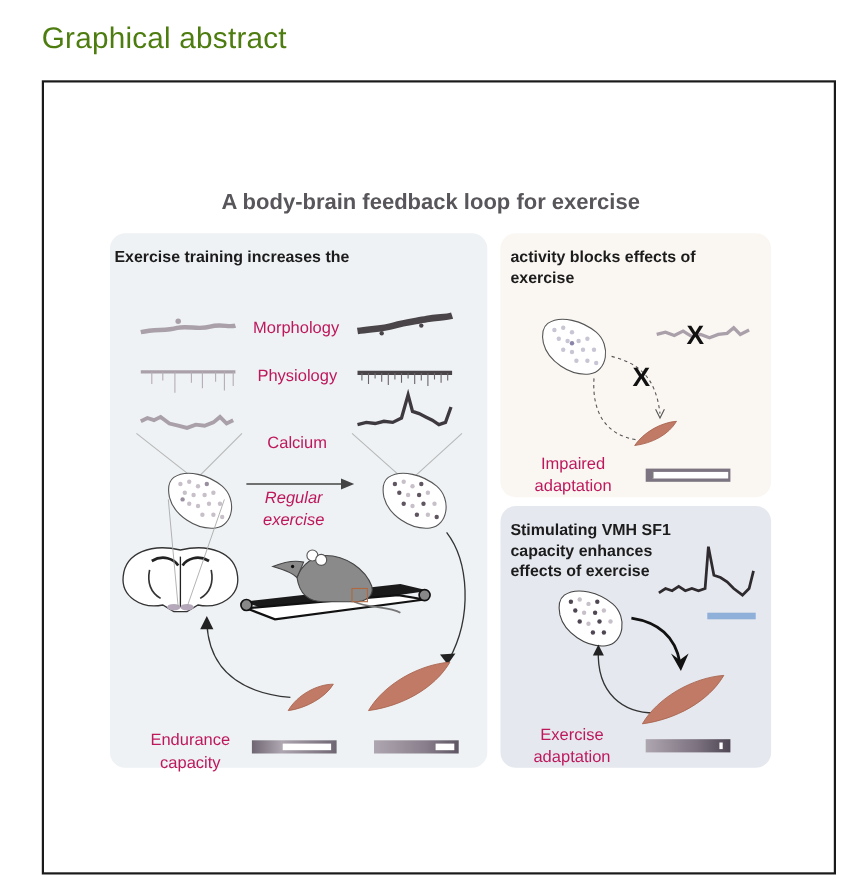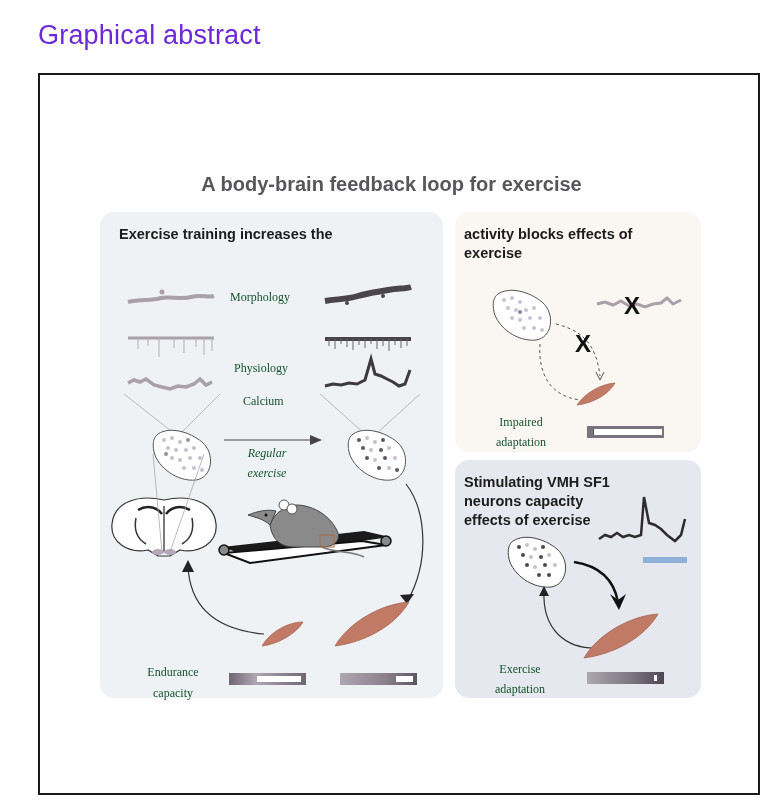--- a/index.html
+++ b/index.html
@@ -1,46 +1,46 @@
 <!DOCTYPE html>
 <html><head>
 <meta charset="utf-8">
 <style>
   html, body { margin:0; padding:0; background:#ffffff; }
   body { width:783px; height:809px; position:relative; overflow:hidden; font-family:"Liberation Sans", sans-serif; }
-  .ga-title { position:absolute; left:38px; top:20px; font-size:27px; color:#6d28d9; font-weight:normal; letter-spacing:0.2px; }
+  .ga-title { position:absolute; left:38px; top:20px; font-size:27px; color:#4d7c0f; font-weight:normal; letter-spacing:0.2px; }
   .frame { position:absolute; left:38px; top:73px; width:722px; height:722px; border:2px solid #1a1a1a; box-sizing:border-box; background:#fff; }
   .main-title { position:absolute; left:0; width:100%; top:173px; text-align:center; font-size:20px; font-weight:bold; color:#58565a; }
   .panel { position:absolute; border-radius:14px; }
   .p-left { left:100px; top:212px; width:343px; height:486px; background:#eef2f4; }
   .p-rt { left:455px; top:212px; width:246px; height:240px; background:#faf6f2; }
   .p-rb { left:455px; top:460px; width:246px; height:238px; background:#e5e8ee; }
   .ph { position:absolute; font-weight:bold; font-size:14.5px; color:#1c1c1c; line-height:19px; }
-  .lbl { position:absolute; font-size:12px; color:#14532d;font-family:Liberation Serif, serif; }
+  .lbl { position:absolute; font-size:15px; color:#be185d; }
   .lbl.c { text-align:center; }
   .it { font-style:italic; }
   svg { position:absolute; overflow:visible; }
   .bar { position:absolute; height:12px; box-sizing:border-box; }
 </style>
 </head>
 <body>
 
 <div class="ga-title">Graphical abstract</div>
 
 <div class="frame"></div>
 
 <div class="main-title">A body-brain feedback loop for exercise</div>
 
 <div class="panel p-left"></div>
-<div class="ph" style="left:119px;top:225px;">
+<div class="ph" style="left:104px;top:225px;">
   <div>Exercise training increases the</div>
 </div>
 
 <div class="lbl" style="left:230px;top:290px;">Morphology</div>
-<div class="lbl" style="left:234px;top:333px;margin-top:28px;">Physiology</div>
+<div class="lbl" style="left:234px;top:333px;">Physiology</div>
 <div class="lbl" style="left:243px;top:394px;">Calcium</div>
 
 <svg style="left:126px;top:288px;" width="90" height="20">
   <path d="M2,14 C15,11 25,13 35,10 C45,8 55,12 65,9 C75,6 82,10 88,8" stroke="#a9a0aa" stroke-width="4" fill="none"></path>
   <circle cx="36" cy="4" r="2.5" fill="#a9a0aa"></circle>
 </svg>
 <svg style="left:126px;top:335px;" width="90" height="24">
   <path d="M2,3 H88" stroke="#a9a0aa" stroke-width="3"></path>
   <path d="M12,3 V14 M22,3 V11 M33,3 V22 M48,3 V13 M58,3 V18 M70,3 V12 M78,3 V20 M86,3 V16" stroke="#b5adb6" stroke-width="1"></path>
 </svg>
@@ -214,21 +214,21 @@
   <div>Impaired</div>
   <div>adaptation</div>
 </div>
 <div class="bar" style="left:587px;top:426px;width:77px;background:#7c7480;">
   <div style="position:absolute;left:6px;top:3px;width:68px;height:6px;background:#fff;border-left:1px solid #555;"></div>
 </div>
 
 <div class="panel p-rb"></div>
 <div class="ph" style="left:464px;top:473px;">
   <div>Stimulating VMH SF1</div>
-  <div>neurons capacity</div>
+  <div>capacity enhances</div>
   <div>effects of exercise</div>
 </div>
 <svg style="left:597px;top:495px;" width="92" height="56">
   <path d="M2,44 L8,40 L14,42 L20,38 L26,42 L32,40 L38,42 L44,40 L47,2 L52,28 L58,30 L64,34 L70,40 L78,46 L84,40 L88,24" stroke="#2e2a2e" stroke-width="2.5" fill="none"></path>
 </svg>
 <div style="position:absolute;left:643px;top:557px;width:44px;height:6px;background:#8fb0d8;"></div>
 <svg style="left:505px;top:535px;" width="66" height="55">
   <path d="M8,6 C20,-2 40,4 52,14 C66,26 62,50 46,52 C28,54 8,40 4,24 C2,14 4,9 8,6 Z" fill="#ffffff" stroke="#444" stroke-width="1"></path>
   <g fill="#c7c0c9">
       <circle cx="22" cy="10" r="2"></circle>

